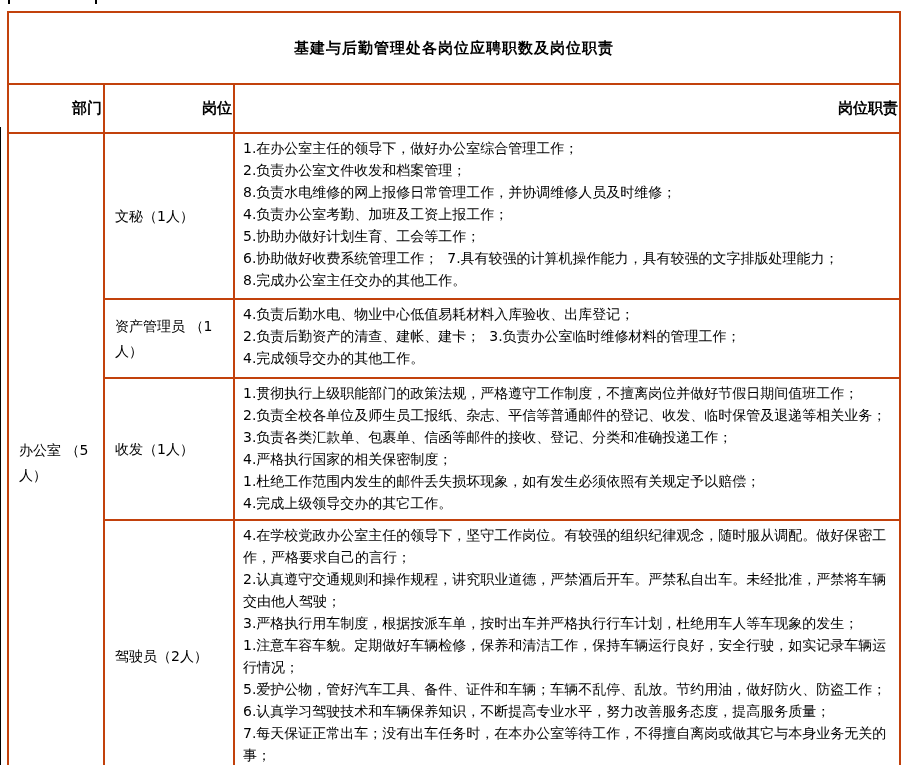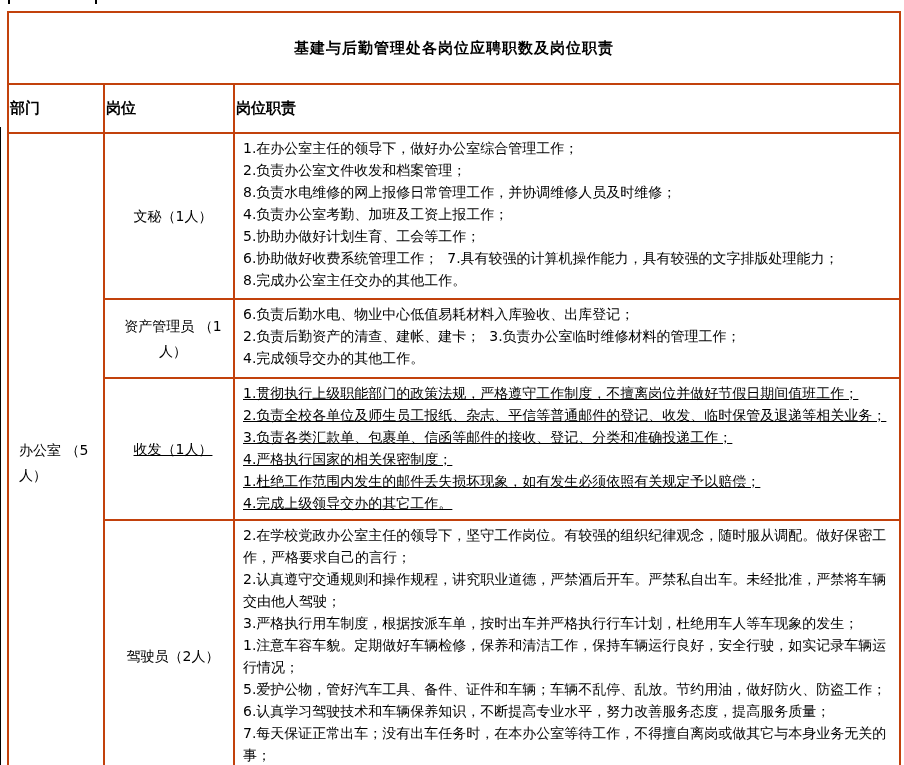--- a/index.html
+++ b/index.html
@@ -35,42 +35,41 @@
   .title-row td {
     height: 68px;
     text-align: center;
     vertical-align: middle;
     font-size: 15px;
     font-weight: bold;
     letter-spacing: 1px;
   }
   .header-row td {
     height: 45px;
-    text-align: left;
+    text-align: right;
     vertical-align: middle;
     font-size: 15px;
     font-weight: bold;
   }
   .row-0 .pos-cell, .row-0 .duty-cell { height: 158px; margin-top: 15px; }
   .row-1 .pos-cell, .row-1 .duty-cell { height: 71px; }
-  .row-2 .pos-cell, .row-2 .duty-cell { height: 134px; text-decoration: underline; }
+  .row-2 .pos-cell, .row-2 .duty-cell { height: 134px; }
   .row-3 .pos-cell, .row-3 .duty-cell { height: 261px; }
 
   .dept-cell {
     vertical-align: middle;
     padding: 2px 6px 2px 10px;
     font-size: 14px;
     line-height: 25px;
   }
   .pos-cell {
     vertical-align: middle;
     padding: 2px 2px 2px 10px;
     font-size: 14px;
     line-height: 25px;
-    text-align: center;
   }
   .duty-cell {
     vertical-align: top;
     padding: 3px 8px 3px 8px;
     font-size: 14px;
     line-height: 22px;
   }
   .duty-line {
     white-space: pre-wrap;
   }
@@ -125,40 +124,40 @@
           <div class="duty-line">8.负责水电维修的网上报修日常管理工作，并协调维修人员及时维修；</div>
           <div class="duty-line">4.负责办公室考勤、加班及工资上报工作；</div>
           <div class="duty-line">5.协助办做好计划生育、工会等工作；</div>
           <div class="duty-line">6.协助做好收费系统管理工作；  7.具有较强的计算机操作能力，具有较强的文字排版处理能力；</div>
           <div class="duty-line">8.完成办公室主任交办的其他工作。</div>
         </td>
     </tr>
     <tr class="body-row row-1">
       <td class="pos-cell">资产管理员 （1人）</td>
       <td class="duty-cell">
-          <div class="duty-line">6.负责后勤水电、物业中心低值易耗材料入库验收、出库登记；</div>
+          <div class="duty-line">4.负责后勤水电、物业中心低值易耗材料入库验收、出库登记；</div>
           <div class="duty-line">2.负责后勤资产的清查、建帐、建卡；  3.负责办公室临时维修材料的管理工作；</div>
           <div class="duty-line">4.完成领导交办的其他工作。</div>
         </td>
     </tr>
     <tr class="body-row row-2">
       <td class="pos-cell">收发（1人）</td>
       <td class="duty-cell">
           <div class="duty-line">1.贯彻执行上级职能部门的政策法规，严格遵守工作制度，不擅离岗位并做好节假日期间值班工作；</div>
           <div class="duty-line">2.负责全校各单位及师生员工报纸、杂志、平信等普通邮件的登记、收发、临时保管及退递等相关业务；</div>
           <div class="duty-line">3.负责各类汇款单、包裹单、信函等邮件的接收、登记、分类和准确投递工作；</div>
           <div class="duty-line">4.严格执行国家的相关保密制度；</div>
           <div class="duty-line">1.杜绝工作范围内发生的邮件丢失损坏现象，如有发生必须依照有关规定予以赔偿；</div>
           <div class="duty-line">4.完成上级领导交办的其它工作。</div>
         </td>
     </tr>
     <tr class="body-row row-3">
       <td class="pos-cell">驾驶员（2人）</td>
       <td class="duty-cell">
-          <div class="duty-line">2.在学校党政办公室主任的领导下，坚守工作岗位。有较强的组织纪律观念，随时服从调配。做好保密工作，严格要求自己的言行；</div>
+          <div class="duty-line">4.在学校党政办公室主任的领导下，坚守工作岗位。有较强的组织纪律观念，随时服从调配。做好保密工作，严格要求自己的言行；</div>
           <div class="duty-line">2.认真遵守交通规则和操作规程，讲究职业道德，严禁酒后开车。严禁私自出车。未经批准，严禁将车辆交由他人驾驶；</div>
           <div class="duty-line">3.严格执行用车制度，根据按派车单，按时出车并严格执行行车计划，杜绝用车人等车现象的发生；</div>
           <div class="duty-line">1.注意车容车貌。定期做好车辆检修，保养和清洁工作，保持车辆运行良好，安全行驶，如实记录车辆运行情况；</div>
           <div class="duty-line">5.爱护公物，管好汽车工具、备件、证件和车辆；车辆不乱停、乱放。节约用油，做好防火、防盗工作；</div>
           <div class="duty-line">6.认真学习驾驶技术和车辆保养知识，不断提高专业水平，努力改善服务态度，提高服务质量；</div>
           <div class="duty-line">7.每天保证正常出车；没有出车任务时，在本办公室等待工作，不得擅自离岗或做其它与本身业务无关的事；</div>
           <div class="duty-line">8.完成上级领导交办的其他工作。</div>
         </td>
     </tr>
 

